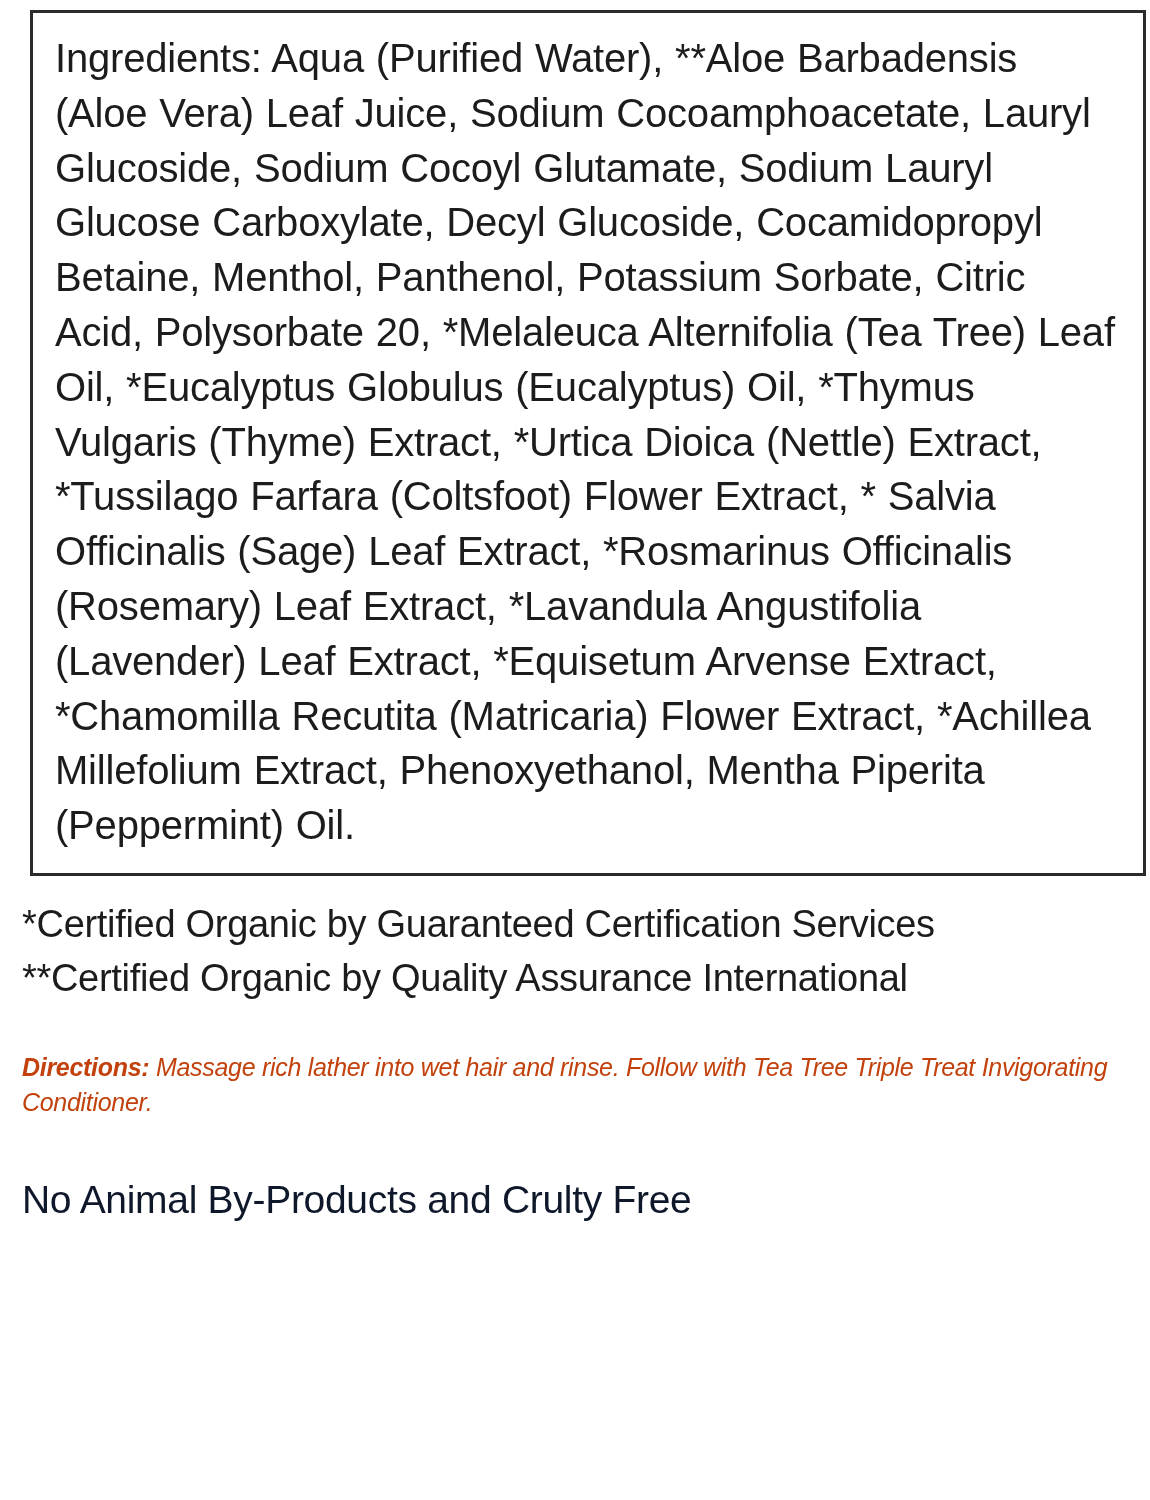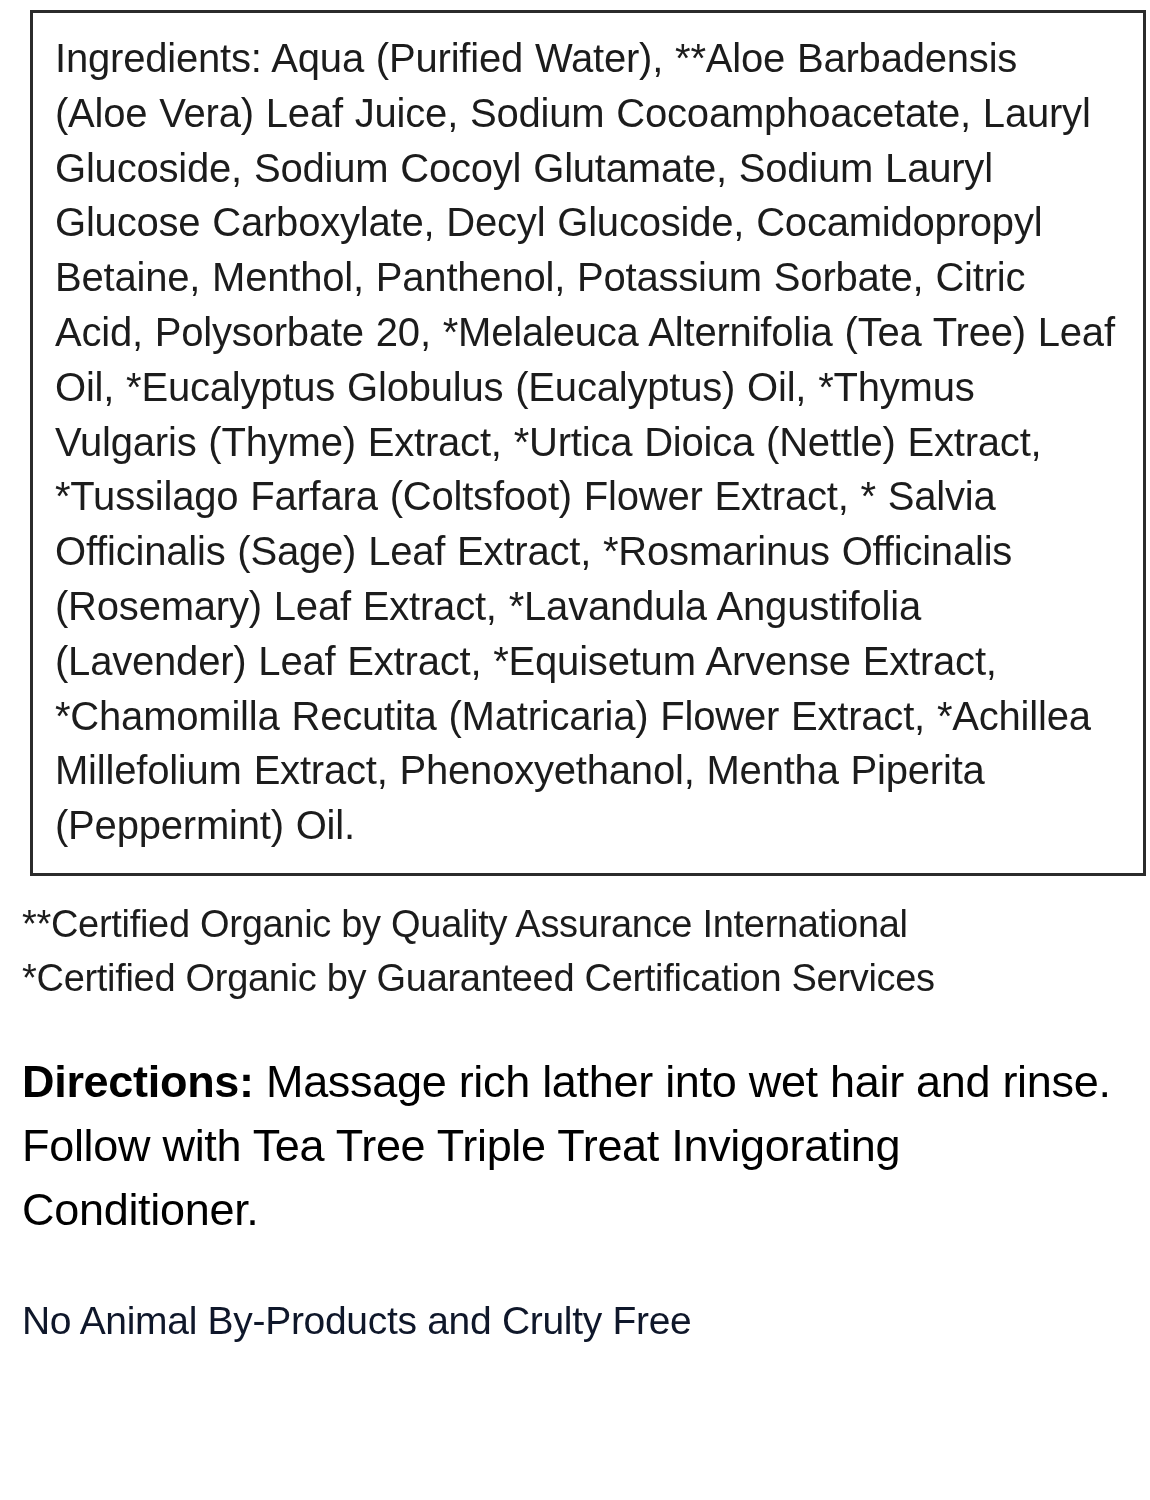--- a/index.html
+++ b/index.html
@@ -51,24 +51,25 @@
     line-height: 1.42;
     letter-spacing: -0.3px;
     color: #1c1c1c;
   }
   .cert-line {
     display: block;
   }
 
   .directions-block {
     margin: 44px 0 0 8px;
-    font-size: 45px;
+    font-size: 25px;
     line-height: 1.42;
     letter-spacing: -0.3px;
-    color: #000000;
+    color: #c2410c;
+    font-style: italic;
   }
   .directions-label {
     font-weight: bold;
   }
 
   .footer-note {
     margin: 52px 0 0 8px;
     font-size: 39px;
     line-height: 1.4;
     letter-spacing: -0.3px;
@@ -78,22 +79,22 @@
 </head>
 <body>
 
 <div class="label-page">
 
   <div class="ingredients-box">
     <div class="ingredients-text">Ingredients: Aqua (Purified Water), **Aloe Barbadensis (Aloe Vera) Leaf Juice, Sodium Cocoamphoacetate, Lauryl Glucoside, Sodium Cocoyl Glutamate, Sodium Lauryl Glucose Carboxylate, Decyl Glucoside, Cocamidopropyl Betaine, Menthol, Panthenol, Potassium Sorbate, Citric Acid, Polysorbate 20, *Melaleuca Alternifolia (Tea Tree) Leaf Oil, *Eucalyptus Globulus (Eucalyptus) Oil, *Thymus Vulgaris (Thyme) Extract, *Urtica Dioica (Nettle) Extract, *Tussilago Farfara (Coltsfoot) Flower Extract, * Salvia Officinalis (Sage) Leaf Extract, *Rosmarinus Officinalis (Rosemary) Leaf Extract, *Lavandula Angustifolia (Lavender) Leaf Extract, *Equisetum Arvense Extract, *Chamomilla Recutita (Matricaria) Flower Extract, *Achillea Millefolium Extract, Phenoxyethanol, Mentha Piperita (Peppermint) Oil.</div>
   </div>
 
   <div class="cert-block">
+    <span class="cert-line">*Certified Organic by Guaranteed Certification Services</span>
     <span class="cert-line">**Certified Organic by Quality Assurance International</span>
-    <span class="cert-line">*Certified Organic by Guaranteed Certification Services</span>
   </div>
 
   <div class="directions-block">
     <span class="directions-label">Directions:</span><span> Massage rich lather into wet hair and rinse. Follow with Tea Tree Triple Treat Invigorating Conditioner.</span>
   </div>
 
   <div class="footer-note">No Animal By-Products and Crulty Free</div>
 
 </div>
 

